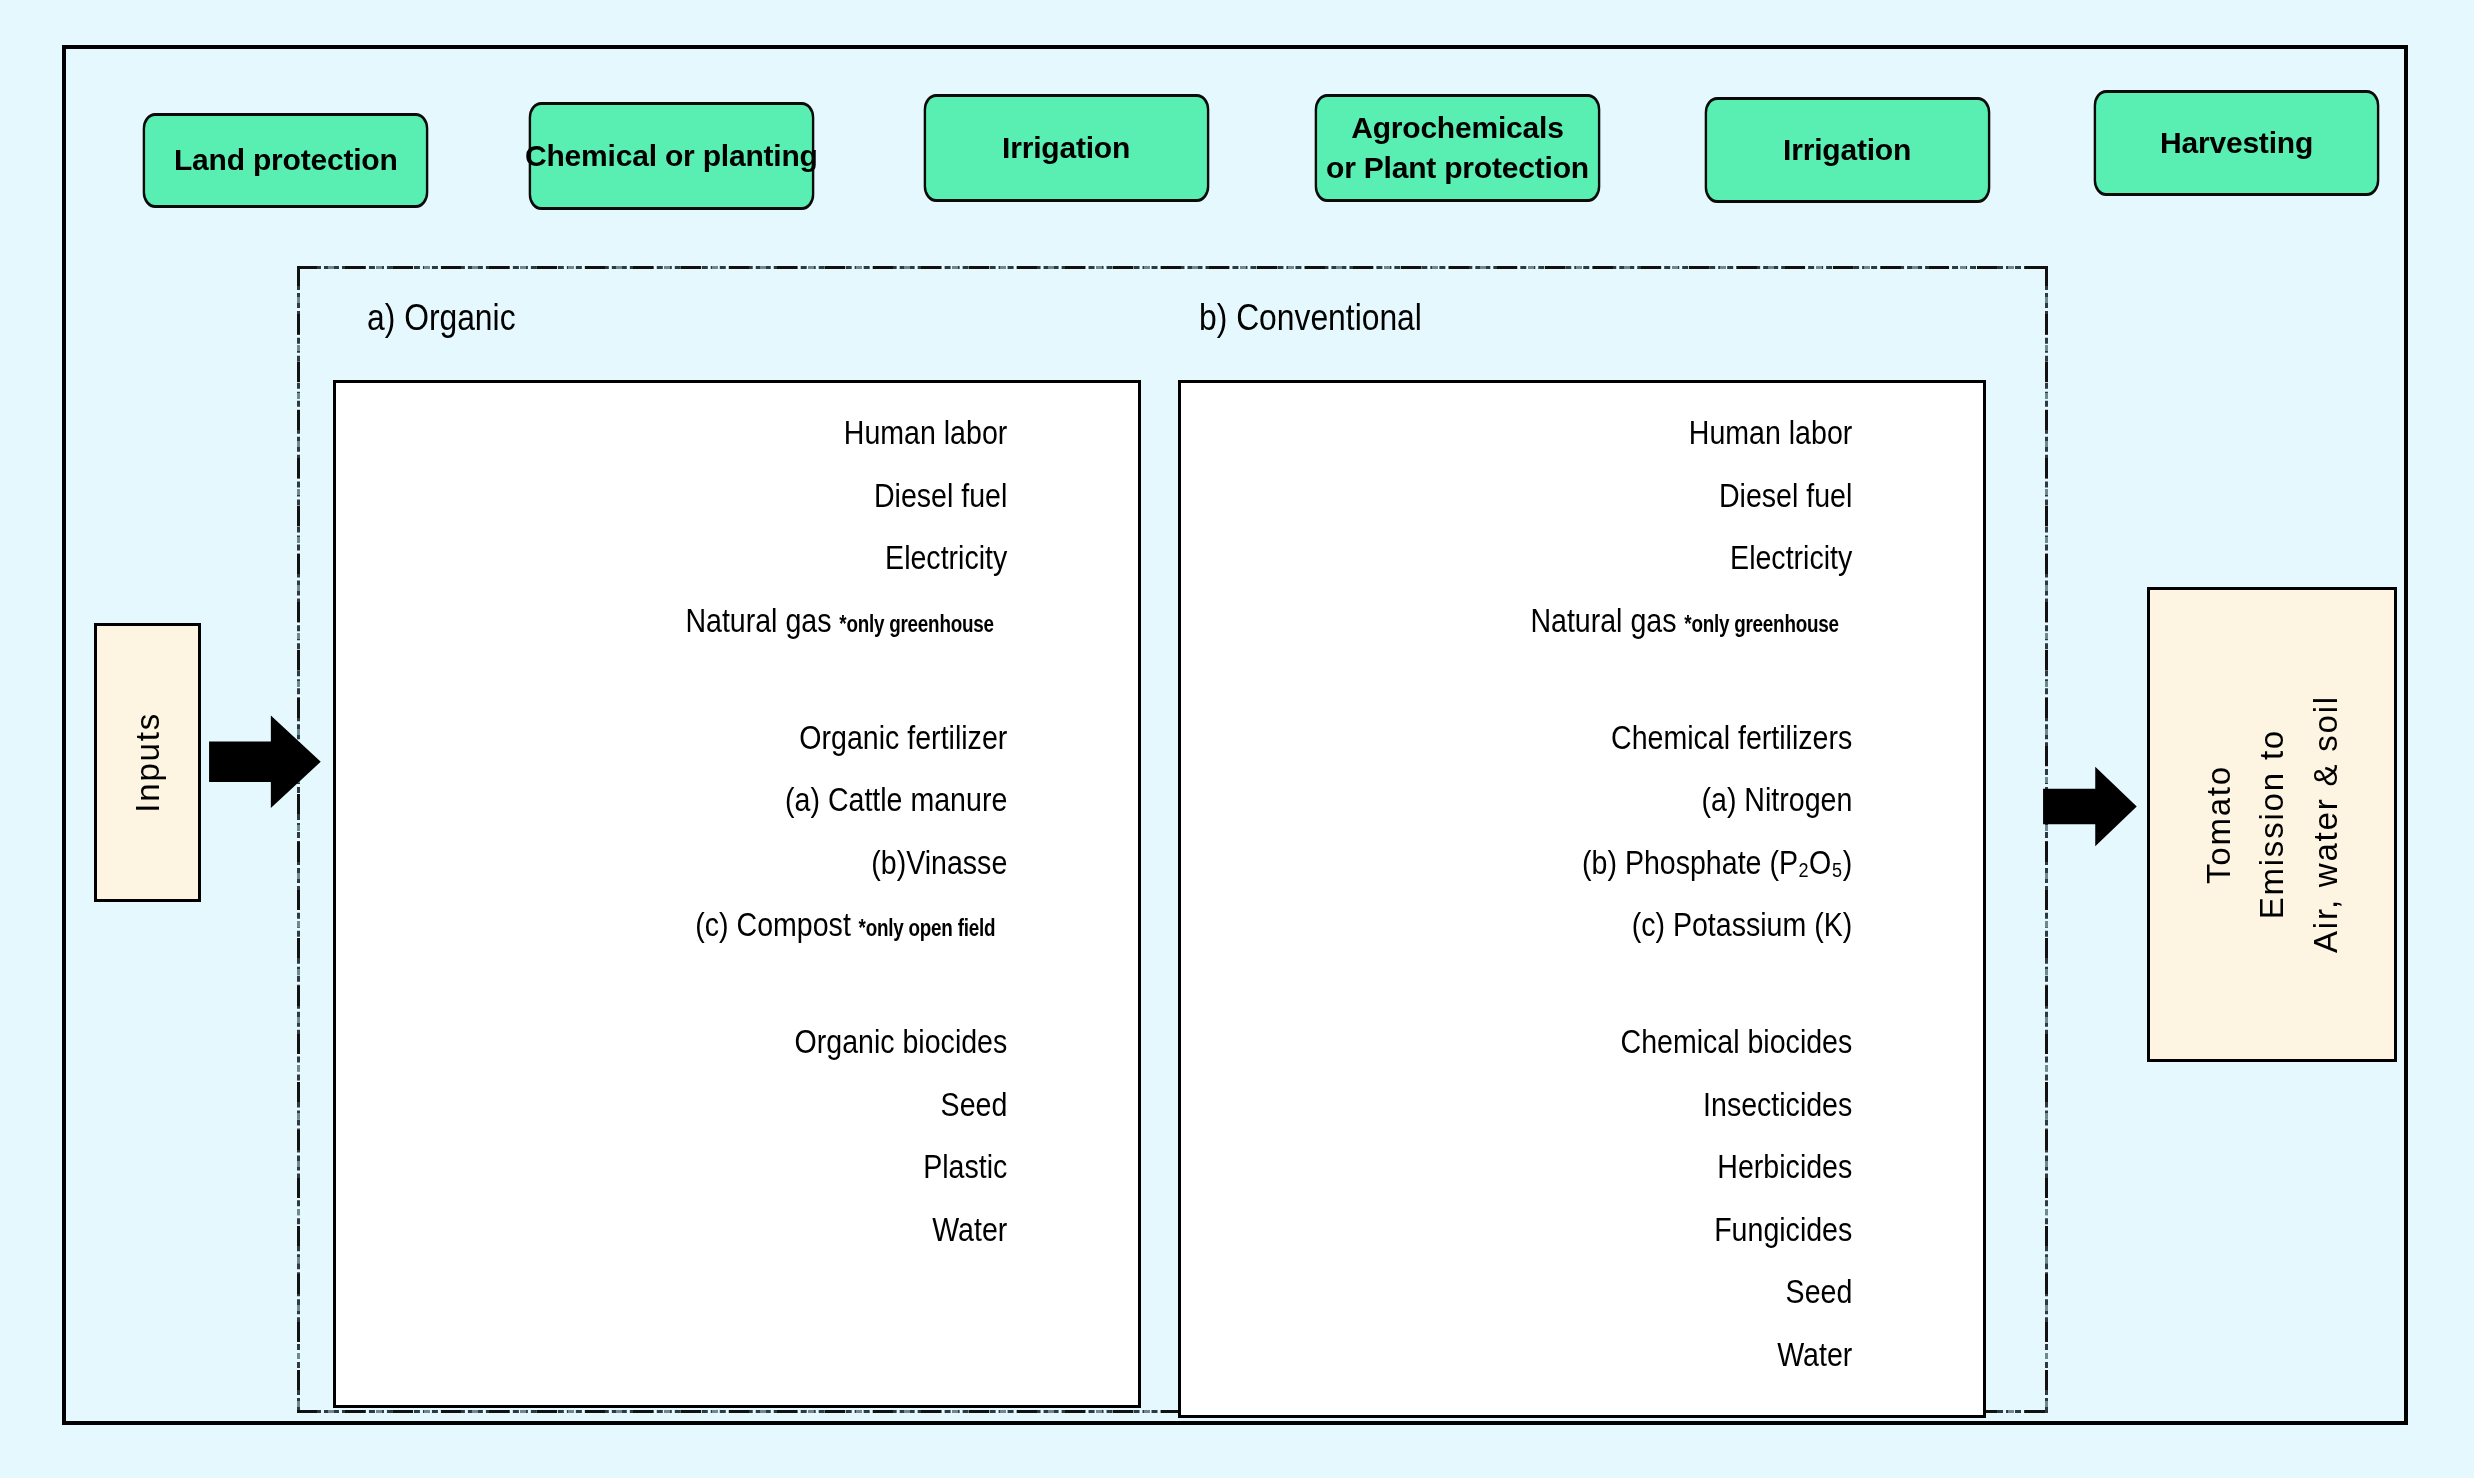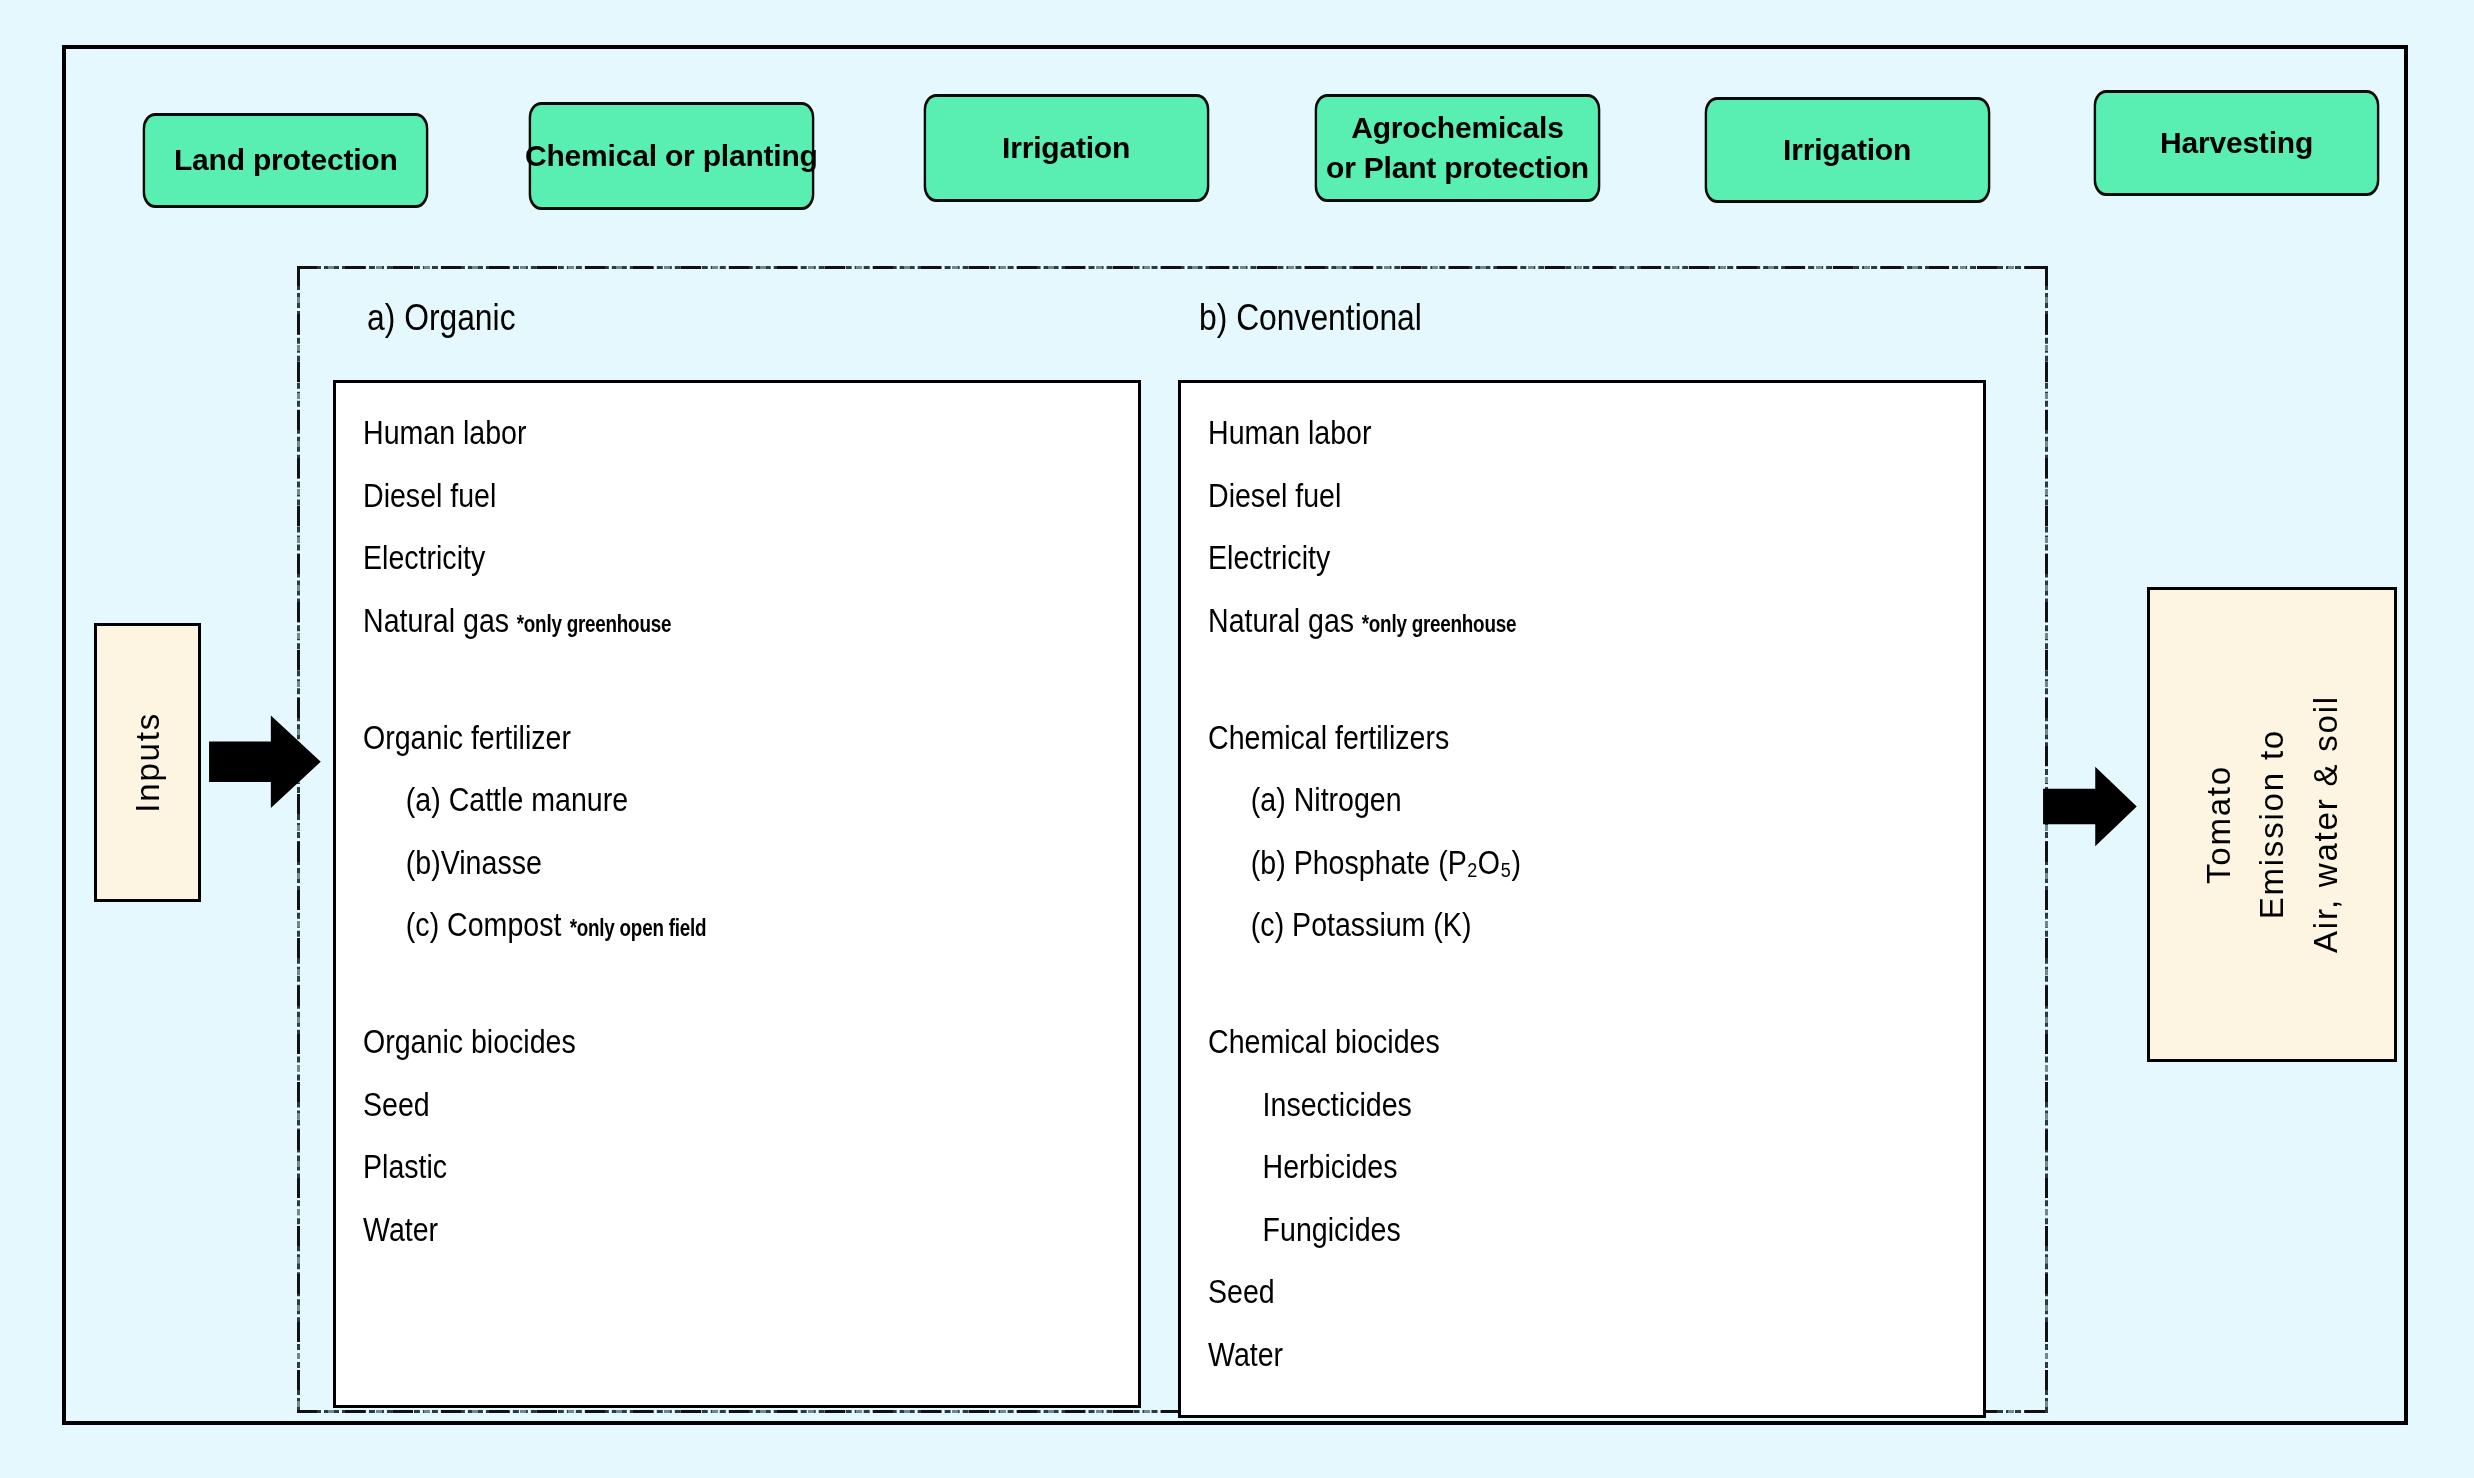--- a/index.html
+++ b/index.html
@@ -116,20 +116,21 @@
     white-space: nowrap;
   }
 
   
   .list-panel {
     position: absolute;
     background: #ffffff;
     border: 3.6px solid #000000;
     box-sizing: border-box;
     padding: 32px 8px 0 27px;
+    text-align: right;
   }
 
   .list-line {
     color: #000000;
     font-size: 34px;
     line-height: 1.0;
     white-space: nowrap;
     transform: scaleX(0.84);
     transform-origin: left center;
     margin-bottom: 28.5px;

